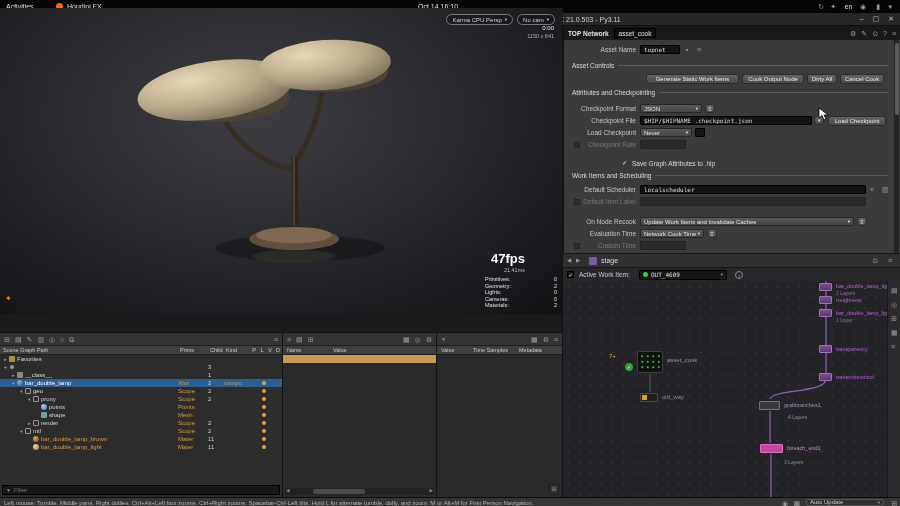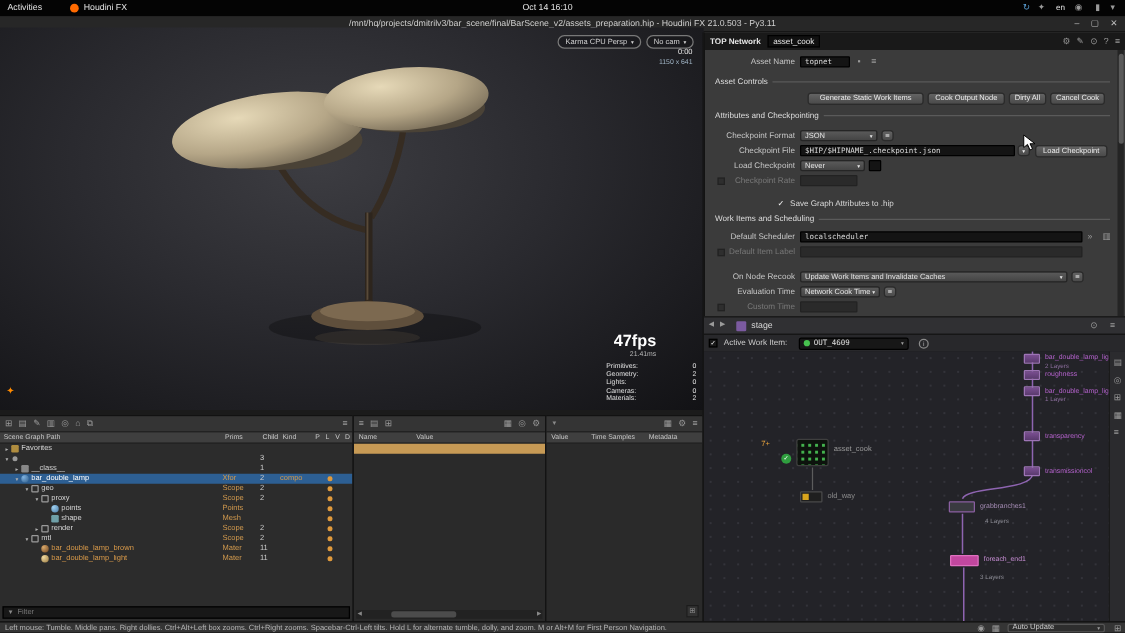--- a/index.html
+++ b/index.html
@@ -5,21 +5,21 @@
   *{box-sizing:border-box;margin:0;padding:0}
   html,body{width:900px;height:506px;overflow:hidden;background:#1b1b1b;font-family:"Liberation Sans",sans-serif}
   .abs{position:absolute}
   .ico{color:#9a9a9a;font-size:7px;line-height:1;display:inline-block}
   
   #gnome{left:0;top:0;width:900px;height:13px;background:#040404;color:#e4e4e4;font-size:7px}
   #gnome .it{position:absolute;top:2.5px}
   #titlebar{left:0;top:13px;width:900px;height:13px;background:#272727;border-bottom:1px solid #101010;color:#cfcfcf;font-size:7px}
   .winbtn{color:#bdbdbd;font-size:7px;margin-left:7px}
   
-  #vp{left:0;top:22px;width:563px;height:306px;background:radial-gradient(ellipse at 45% 35%, #3d3d42 0%, #2a2a2f 45%, #121215 100%);overflow:hidden}
+  #vp{left:0;top:8px;width:563px;height:306px;background:radial-gradient(ellipse at 45% 35%, #3d3d42 0%, #2a2a2f 45%, #121215 100%);overflow:hidden}
   .vpill{display:inline-flex;align-items:center;gap:3px;height:11px;padding:0 5px;border:1px solid #787878;border-radius:6px;background:rgba(22,22,26,.55);color:#d2d2d2;font-size:6px}
   .stat{display:flex;justify-content:space-between;font-size:5.5px;color:#e2e2e2;line-height:6.6px}
   
   #ppane{left:563px;top:26px;width:337px;height:227px;background:#3b3b3b;border-left:1px solid #131313;overflow:hidden;font-size:6.5px;color:#c9c9c9}
   #phead{position:absolute;left:0;top:0;width:100%;height:14px;background:#191919;display:flex;align-items:center;gap:5px;padding:0 4px;color:#e6e6e6}
   .prow{position:absolute;left:0;width:100%;height:11px}
   .plab{position:absolute;left:0;width:72px;text-align:right;font-size:6.5px;color:#c6c6c6;top:2px;white-space:nowrap}
   .dd{position:absolute;top:1px;height:9px;display:flex;align-items:center;justify-content:space-between;background:linear-gradient(#5a5a5a,#454545);border:1px solid #252525;border-radius:2px;color:#e5e5e5;font-size:6px;padding:0 3px;white-space:nowrap;overflow:hidden}
   .ti{position:absolute;top:1px;height:9px;background:#141414;border:1px solid #000;color:#dadada;font-family:"DejaVu Sans Mono",monospace;font-size:6px;display:flex;align-items:center;padding:0 3px;border-radius:1px;white-space:nowrap;overflow:hidden}
   .pbtn{position:absolute;top:1px;height:10px;background:linear-gradient(#646464,#4a4a4a);border:1px solid #2b2b2b;border-radius:3px;color:#ececec;font-size:6px;display:flex;align-items:center;justify-content:center;padding:0 4px;white-space:nowrap}

